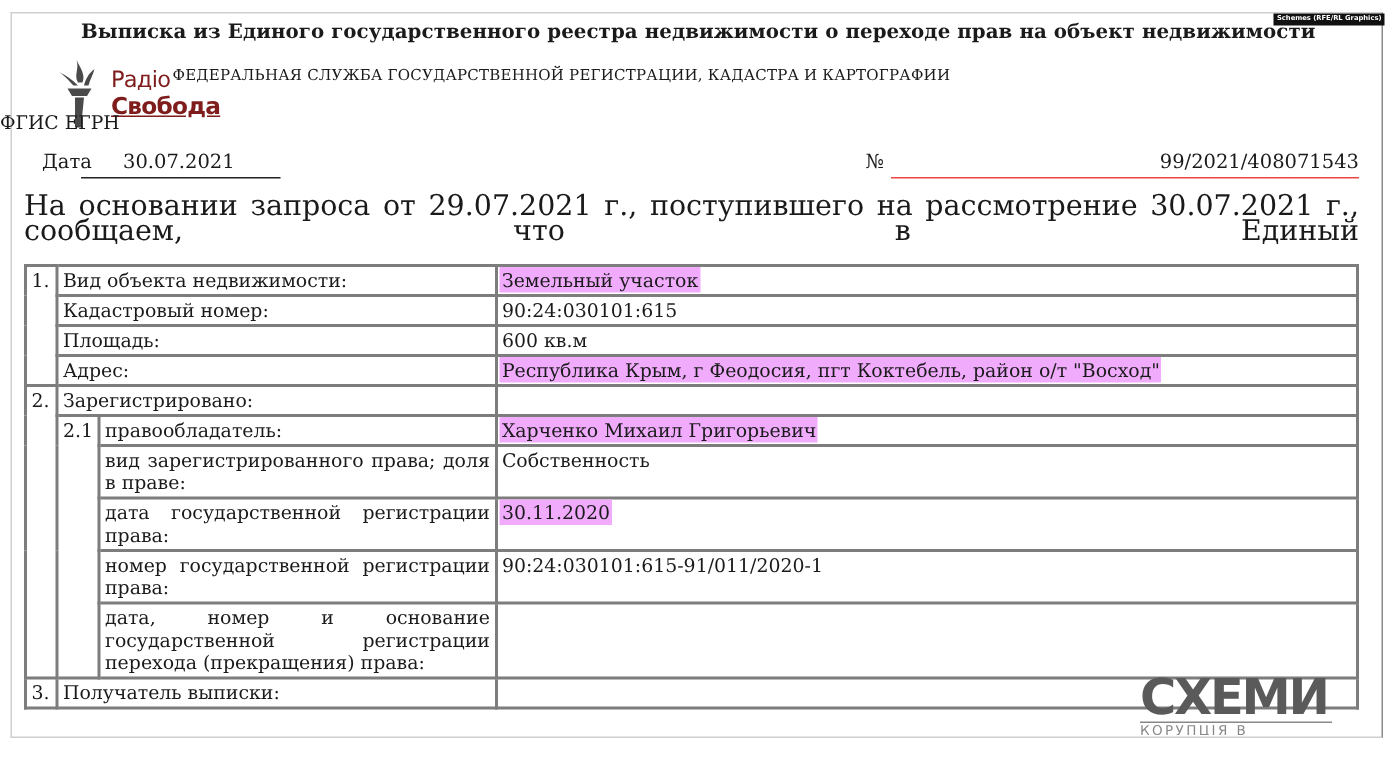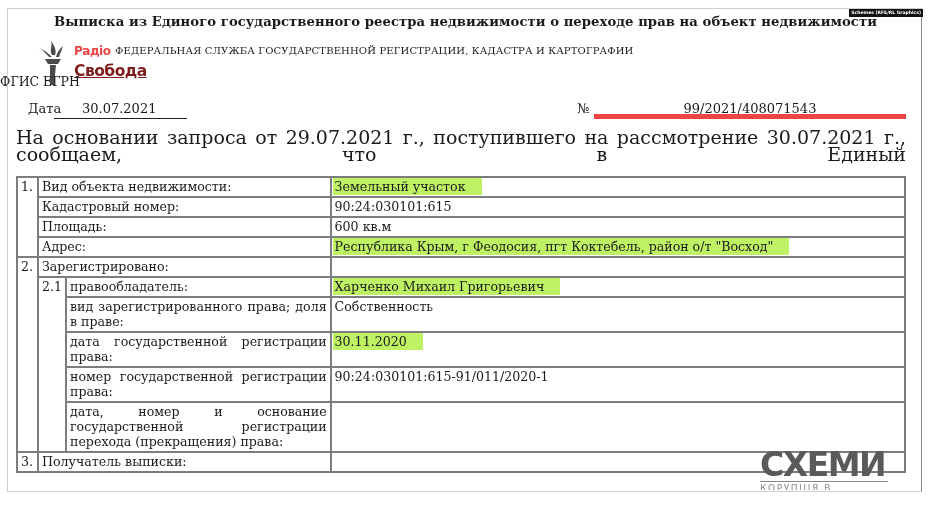--- a/index.html
+++ b/index.html
@@ -2,38 +2,38 @@
 <html><head>
 <meta charset="utf-8">
 <style>
   html,body{margin:0;padding:0;background:#ffffff;}
   body{width:931px;height:510px;position:relative;overflow:hidden;font-family:"DejaVu Serif",serif;color:#1a1a1a;}
   .frame{position:absolute;left:7px;top:8px;width:913px;height:482px;border-left:1px solid #cfcfcf;border-top:1px solid #cfcfcf;border-right:1px solid #8a8a8a;border-bottom:1px solid #cfcfcf;background:#fff;}
   .credit{position:absolute;right:8px;top:9px;background:#111;color:#fff;font-family:"DejaVu Sans",sans-serif;font-size:4.5px;font-weight:bold;padding:1px 2px;line-height:6px;}
   .title{position:absolute;left:0;width:931px;top:14px;text-align:center;font-size:13.2px;font-weight:bold;letter-spacing:0.05px;}
   .logo{position:absolute;left:37px;top:40px;width:120px;height:48px;}
   .logo svg{position:absolute;left:0;top:0;}
-  .logo .l1{position:absolute;left:37px;top:4px;font-family:"DejaVu Sans",sans-serif;font-weight:bold;font-size:12px;color:#ef4444;letter-spacing:-0.5px;}
+  .logo .l1{position:absolute;left:37px;top:4px;font-family:"DejaVu Sans",sans-serif;font-weight:normal;font-size:15px;color:#7f1d1d;letter-spacing:-0.5px;}
   .logo .l2{position:absolute;left:37px;top:22px;font-family:"DejaVu Sans",sans-serif;font-weight:bold;font-size:15.5px;color:#7f1d1d;letter-spacing:-0.5px;text-decoration:underline;}
   .agency{position:absolute;left:115px;top:45px;font-size:10px;letter-spacing:0.15px;}
   .system{position:absolute;left:0;width:931px;top:74px;font-size:12.5px;}
   .date-label{position:absolute;left:28px;top:101px;font-size:13px;}
   .date-value{position:absolute;left:54px;top:101px;width:133px;border-bottom:1px solid #222;font-size:13px;padding-left:28px;box-sizing:border-box;height:18px;}
   .num-label{position:absolute;left:577px;top:101px;font-size:13px;}
-  .num-value{position:absolute;left:594px;top:101px;width:312px;border-bottom:5px solid #ef4444;font-size:13px;text-align:center;box-sizing:border-box;height:18px;}
+  .num-value{position:absolute;left:594px;top:101px;width:312px;border-bottom:1px solid #ef4444;font-size:13px;text-align:right;box-sizing:border-box;height:18px;}
   .intro{position:absolute;left:16px;top:129px;width:890px;font-size:19px;line-height:16.5px;text-align:justify;text-align-last:left;}
   .intro .l1{display:block;text-align:justify;text-align-last:justify;}
   table.reg{position:absolute;left:16px;top:176px;width:890px;border-collapse:collapse;font-size:12.6px;line-height:15px;}
   table.reg td{border:2px solid #7d7d7d;padding:1px 3px 2px 3px;vertical-align:top;}
   td.num{width:13px;padding-left:3px;padding-right:2px;}
   td.subnum{width:18px;}
   td.lbl{text-align:left;}
   td.lbl.just{text-align:justify;text-align-last:left;border-radius:14px;}
   td.val{width:572px;}
-  .hl{background:#bef264;padding:1px 16px 1px 2px;margin-left:-2px;}
+  .hl{background:#f0abfc;padding:1px 1px 1px 2px;margin-left:-2px;}
   .wm{position:absolute;left:760px;top:449px;width:130px;height:44px;}
   .wm .big{position:absolute;left:0;top:0;font-family:"DejaVu Sans",sans-serif;font-weight:bold;font-size:33px;color:#5a5a5a;letter-spacing:-1.5px;line-height:32px;}
   .wm .line{position:absolute;left:0;top:32px;width:128px;height:1px;background:#888;}
   .wm .small{position:absolute;left:0;top:34px;font-family:"DejaVu Sans",sans-serif;font-size:9px;color:#888;letter-spacing:1.6px;line-height:10px;height:7px;overflow:hidden;}
 </style>
 </head>
 <body>
 
 <div class="frame"></div>
 <div class="credit">Schemes (RFE/RL Graphics)</div>

